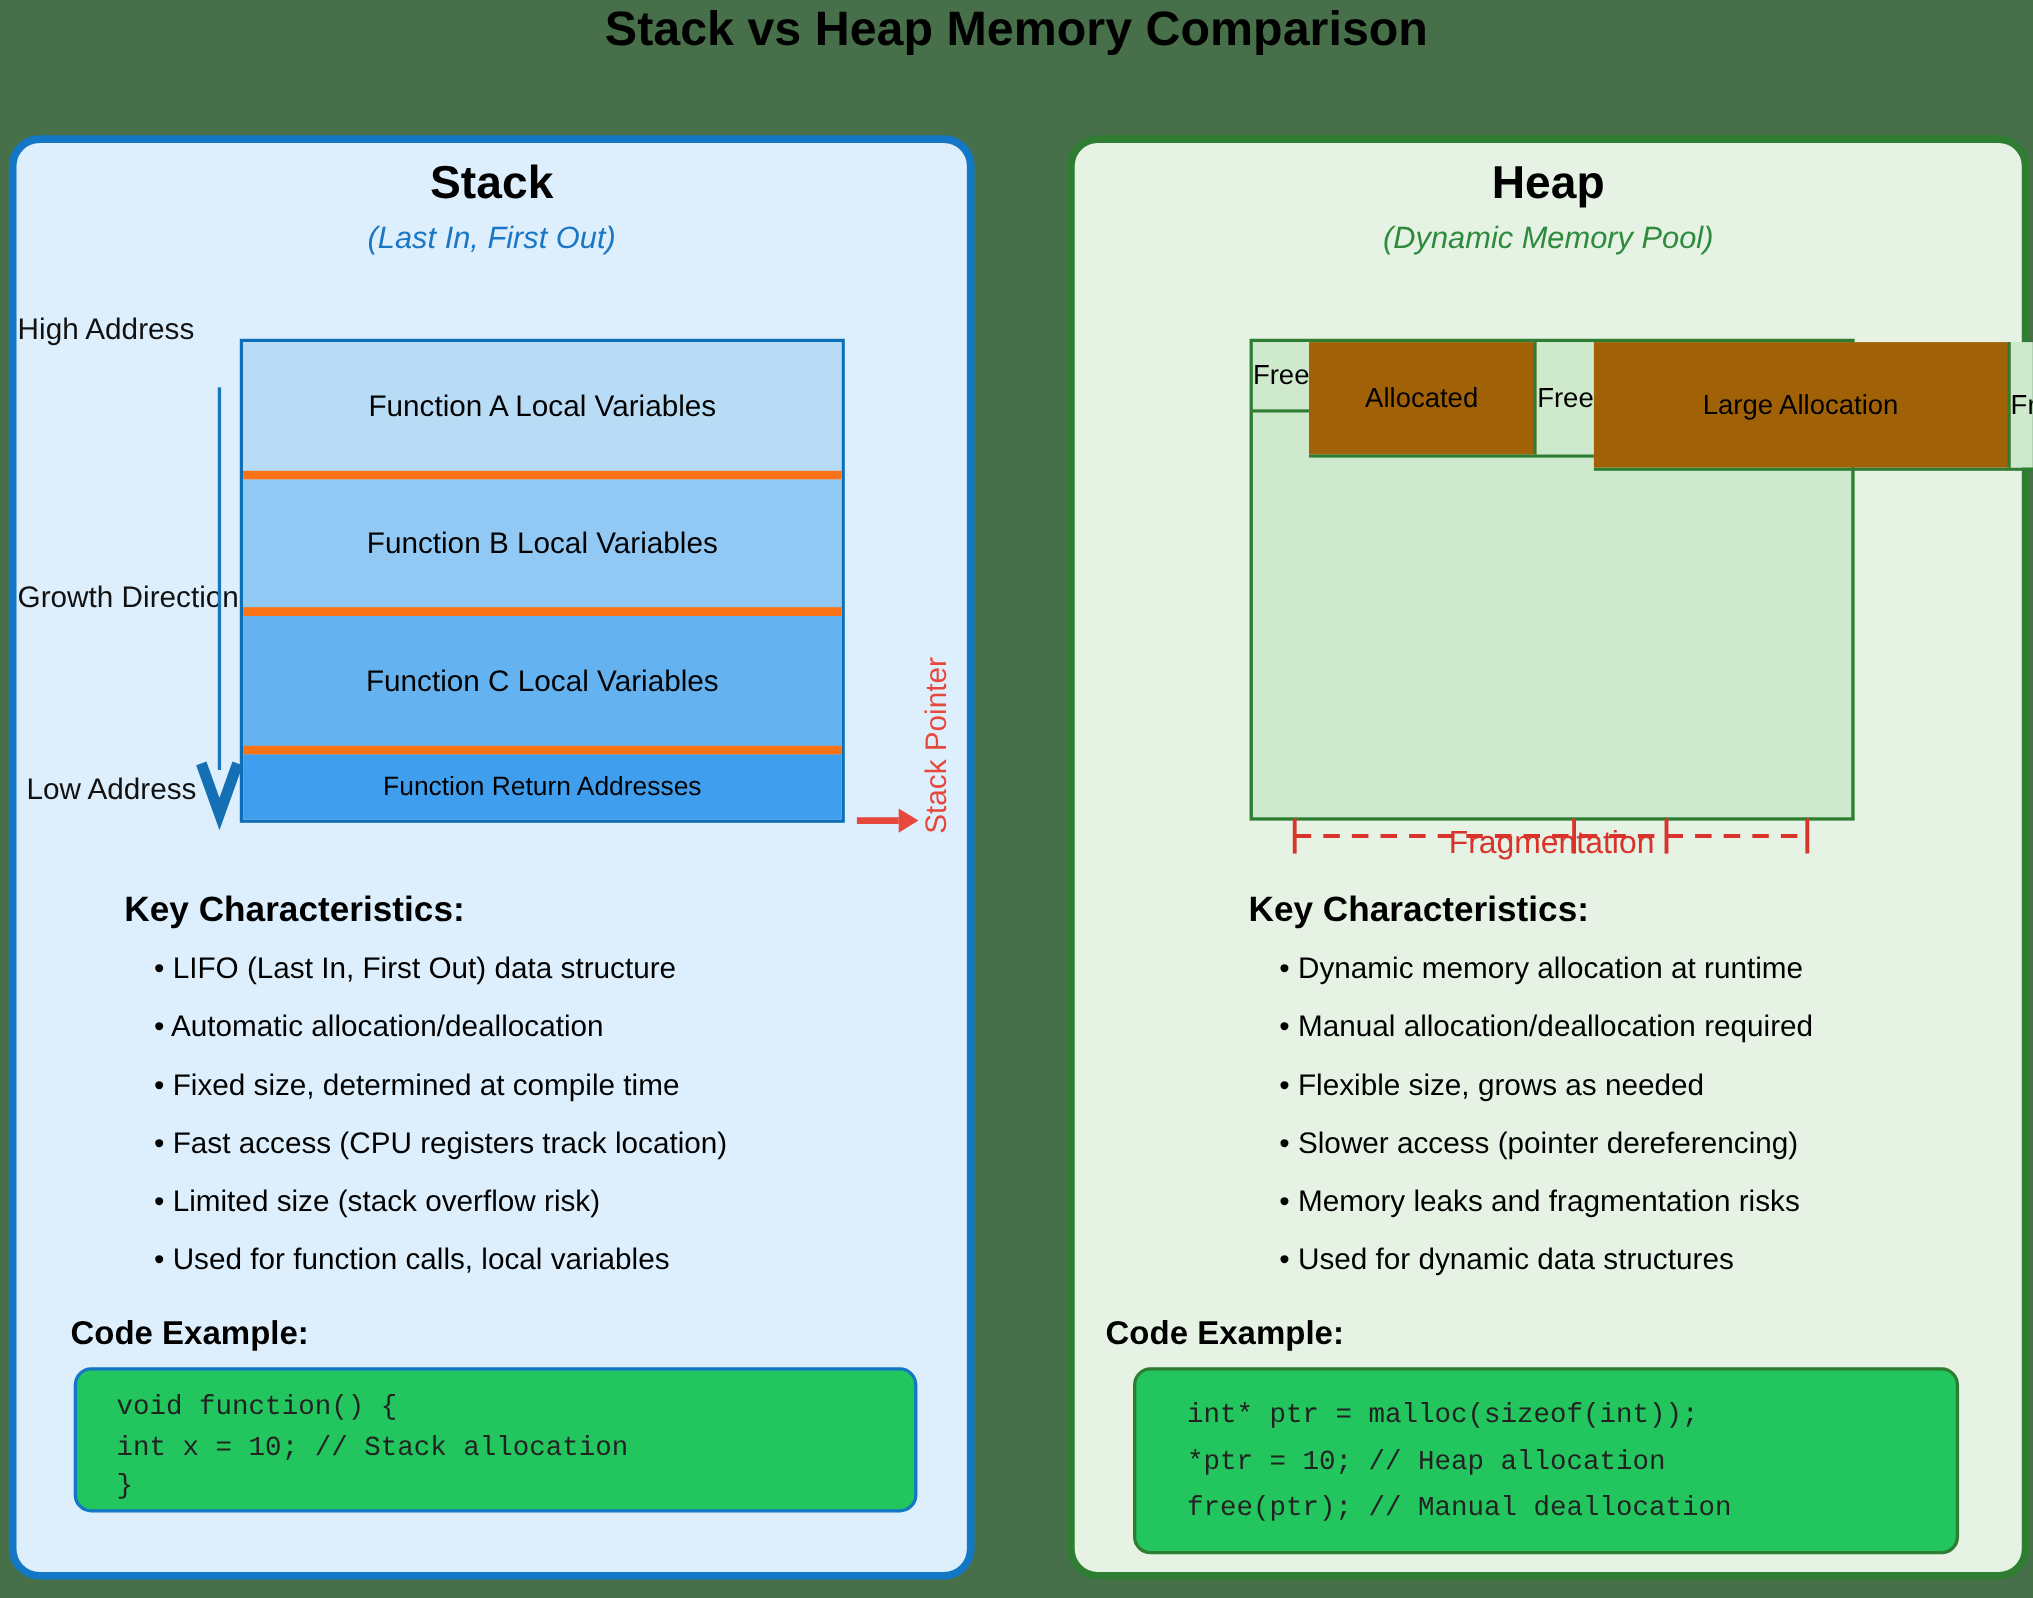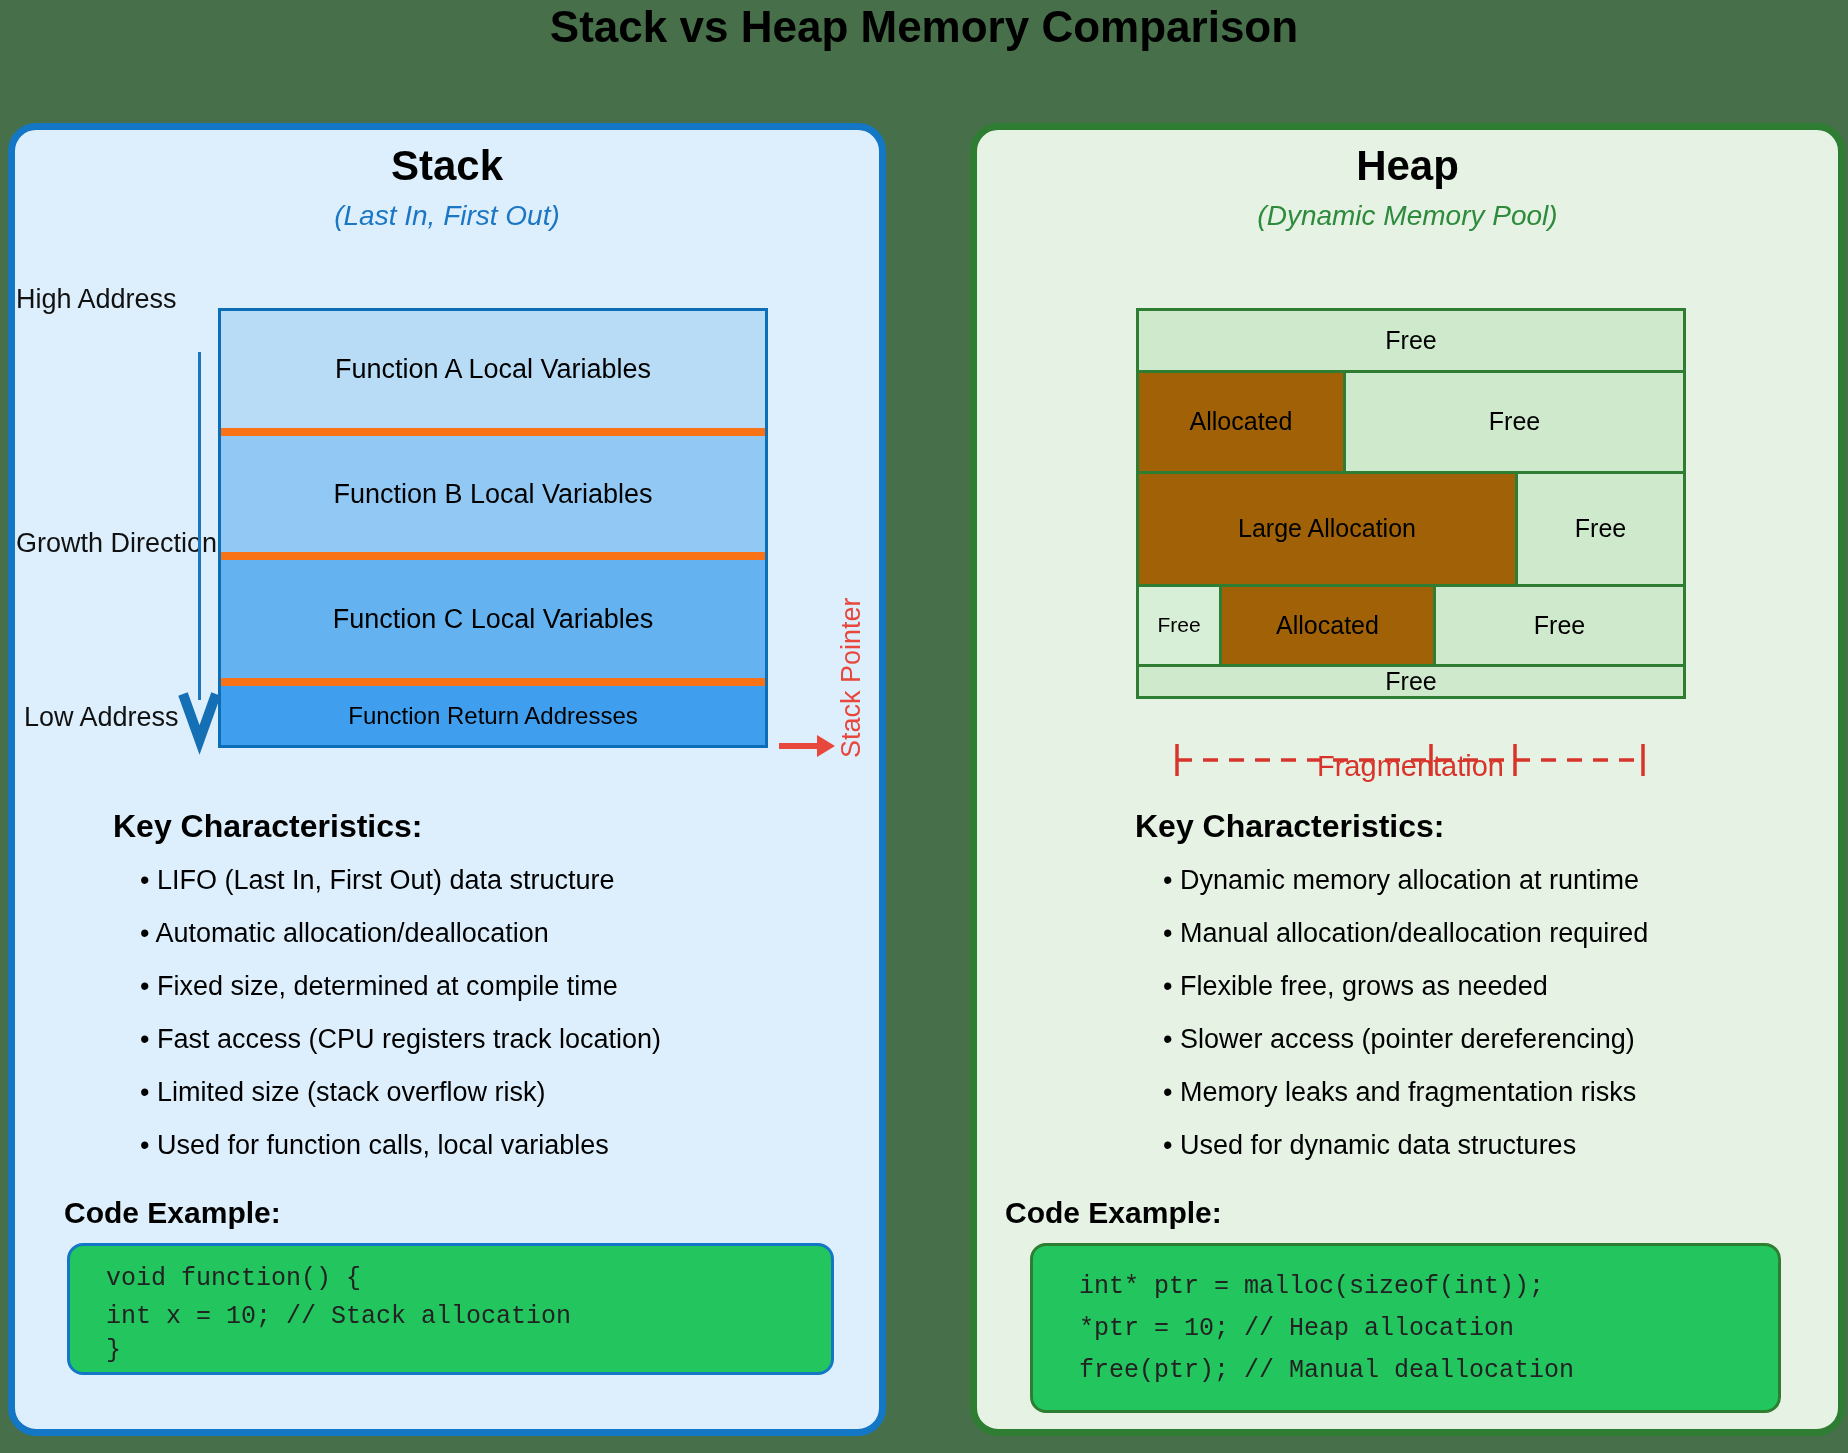--- a/index.html
+++ b/index.html
@@ -37,22 +37,22 @@
   .row-b{height:124px;background:#92c9f4;}
   .row-c{height:126px;background:#64b3f0;}
   .row-d{flex:1;background:#3f9fee;}
   
   .stack-pointer-label{
     left:836px;top:758px;width:158px;height:30px;
     transform:rotate(-90deg);transform-origin:0 0;
     font-size:27px;color:#e8473c;white-space:nowrap;
   }
   
-  .heap-box{left:1136px;top:308px;width:550px;height:391px;border:3px solid #2e7d32;
-    box-sizing:border-box;display:flex;flex-direction:column;background:#cfe9cd;}
+  .heap-box{left:1136px;top:308px;width:550px;height:438px;border:3px solid #2e7d32;
+    box-sizing:border-box;display:flex;flex-direction:row;background:#cfe9cd;}
   .heap-row{display:flex;box-sizing:border-box;border-bottom:3px solid #2e7d32;}
   .heap-row:last-child{border-bottom:none;}
   .hr1{height:64px;} .hr2{height:105px;} .hr3{height:117px;} .hr4{height:83px;} .hr5{flex:1;}
   .heap-cell{display:flex;align-items:center;justify-content:center;font-size:25px;
     box-sizing:border-box;border-right:3px solid #2e7d32;}
   .heap-cell:last-child{border-right:none;}
   .heap-cell.free{background:#cfe9cd;}
   .heap-cell.free-light{background:#d7efd6;font-size:21px;}
   .heap-cell.allocated{background:#a16207;}
   .heap-cell.fill{flex:1;}
@@ -138,21 +138,21 @@
   <div class="kc-item">Automatic allocation/deallocation</div>
   <div class="kc-item">Fixed size, determined at compile time</div>
   <div class="kc-item">Fast access (CPU registers track location)</div>
   <div class="kc-item">Limited size (stack overflow risk)</div>
   <div class="kc-item">Used for function calls, local variables</div>
 </div>
 <div class="abs kc-heading" id="heap-kc-heading">Key Characteristics:</div>
 <div class="abs kc-list" id="heap-kc-list">
   <div class="kc-item">Dynamic memory allocation at runtime</div>
   <div class="kc-item">Manual allocation/deallocation required</div>
-  <div class="kc-item">Flexible free, grows as needed</div>
+  <div class="kc-item">Flexible size, grows as needed</div>
   <div class="kc-item">Slower access (pointer dereferencing)</div>
   <div class="kc-item">Memory leaks and fragmentation risks</div>
   <div class="kc-item">Used for dynamic data structures</div>
 </div>
 
 <div class="abs code-heading" id="stack-code-heading">Code Example:</div>
 <div class="abs code-box" id="stack-code-box">
   <div class="code-line">void function() {</div>
   <div class="code-line">int x = 10; // Stack allocation</div>
   <div class="code-line">}</div>

